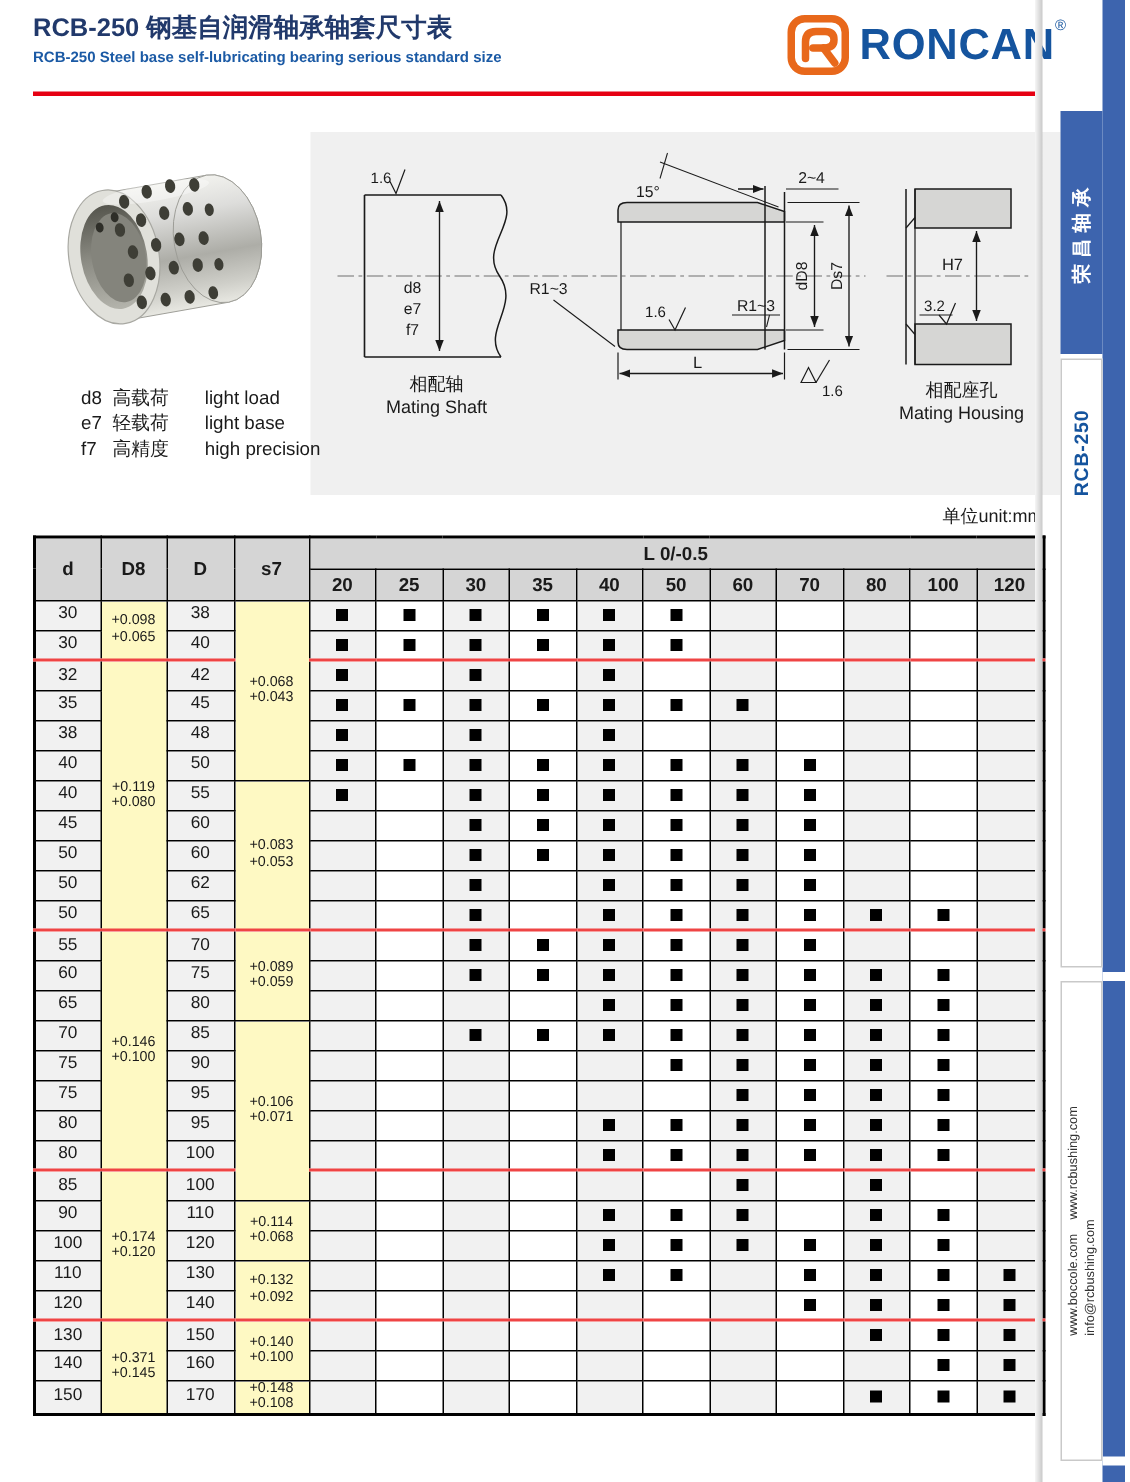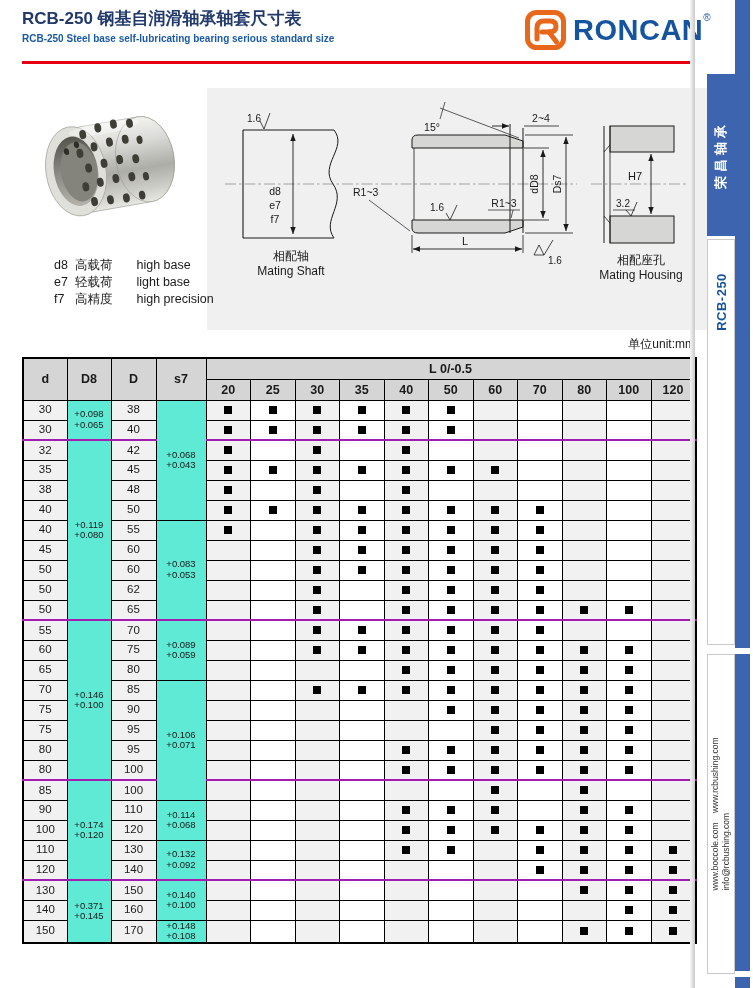--- a/index.html
+++ b/index.html
@@ -25,22 +25,22 @@
   .legend .cn{display:inline-block;margin-right:24px}
 
   
   .unit{position:absolute;left:22px;top:336px;width:673px;text-align:right;font-size:12px}
   table.sizes{position:absolute;left:22px;top:357px;width:673px;border-collapse:collapse;
               table-layout:fixed;border:2px solid #000}
   .sizes th,.sizes td{border:1px solid #000;text-align:center;padding:0;overflow:hidden}
   .sizes th{background:var(--header-gray);font-size:12.5px;height:21px;font-weight:bold}
   .sizes td{font-size:11.5px;height:20px;line-height:1}
   .sizes td.g{background:var(--stripe-gray)}
-  .sizes td.tol{font-size:9.5px;line-height:10.5px;background:#5eead4}
-  .sizes tr.gs td{border-top:2px solid #a21caf}
+  .sizes td.tol{font-size:9.5px;line-height:10.5px;background:#fef9c3}
+  .sizes tr.gs td{border-top:2px solid #ef4444}
   .mk{width:8px;height:8px;background:#000;margin:0 auto}
 
   
   .edge{position:absolute;left:690px;top:0;width:5px;height:988px;
         background:linear-gradient(to right,#f6f6f6,#c9c9c9)}
   .bluebar{position:absolute;left:735px;top:0;width:15px;height:988px;background:var(--sidebar-blue)}
   .bargap{position:absolute;left:735px;width:15px;height:6px;background:#fff}
   .tab{position:absolute;left:707px;width:28px}
   .tab-top{top:74px;height:162px;background:var(--sidebar-blue)}
   .tab-model{top:239px;height:406px;background:#fff;border:1px solid #c9c9c9}
@@ -201,21 +201,21 @@
       <ellipse cx="95" cy="108" rx="3.4" ry="4.6"></ellipse>
         <ellipse cx="111" cy="108" rx="3.2" ry="4.4"></ellipse>
       <ellipse cx="44" cy="52" rx="2.6" ry="3.4" fill="#2e2e28"></ellipse>
         <ellipse cx="55" cy="47" rx="2.6" ry="3.4" fill="#2e2e28"></ellipse>
     </g>
   </g>
 </svg>
 
 <div class="legend">
   <div>
-    <span class="code">d8</span><span class="cn">高载荷</span><span>high base</span>
+    <span class="code">d8</span><span class="cn">高载荷</span><span>light load</span>
   </div>
   <div>
     <span class="code">e7</span><span class="cn">轻载荷</span><span>light base</span>
   </div>
   <div>
     <span class="code">f7</span><span class="cn">高精度</span><span>high precision</span>
   </div>
 </div>
 
 <div class="unit">单位unit:mm</div>

